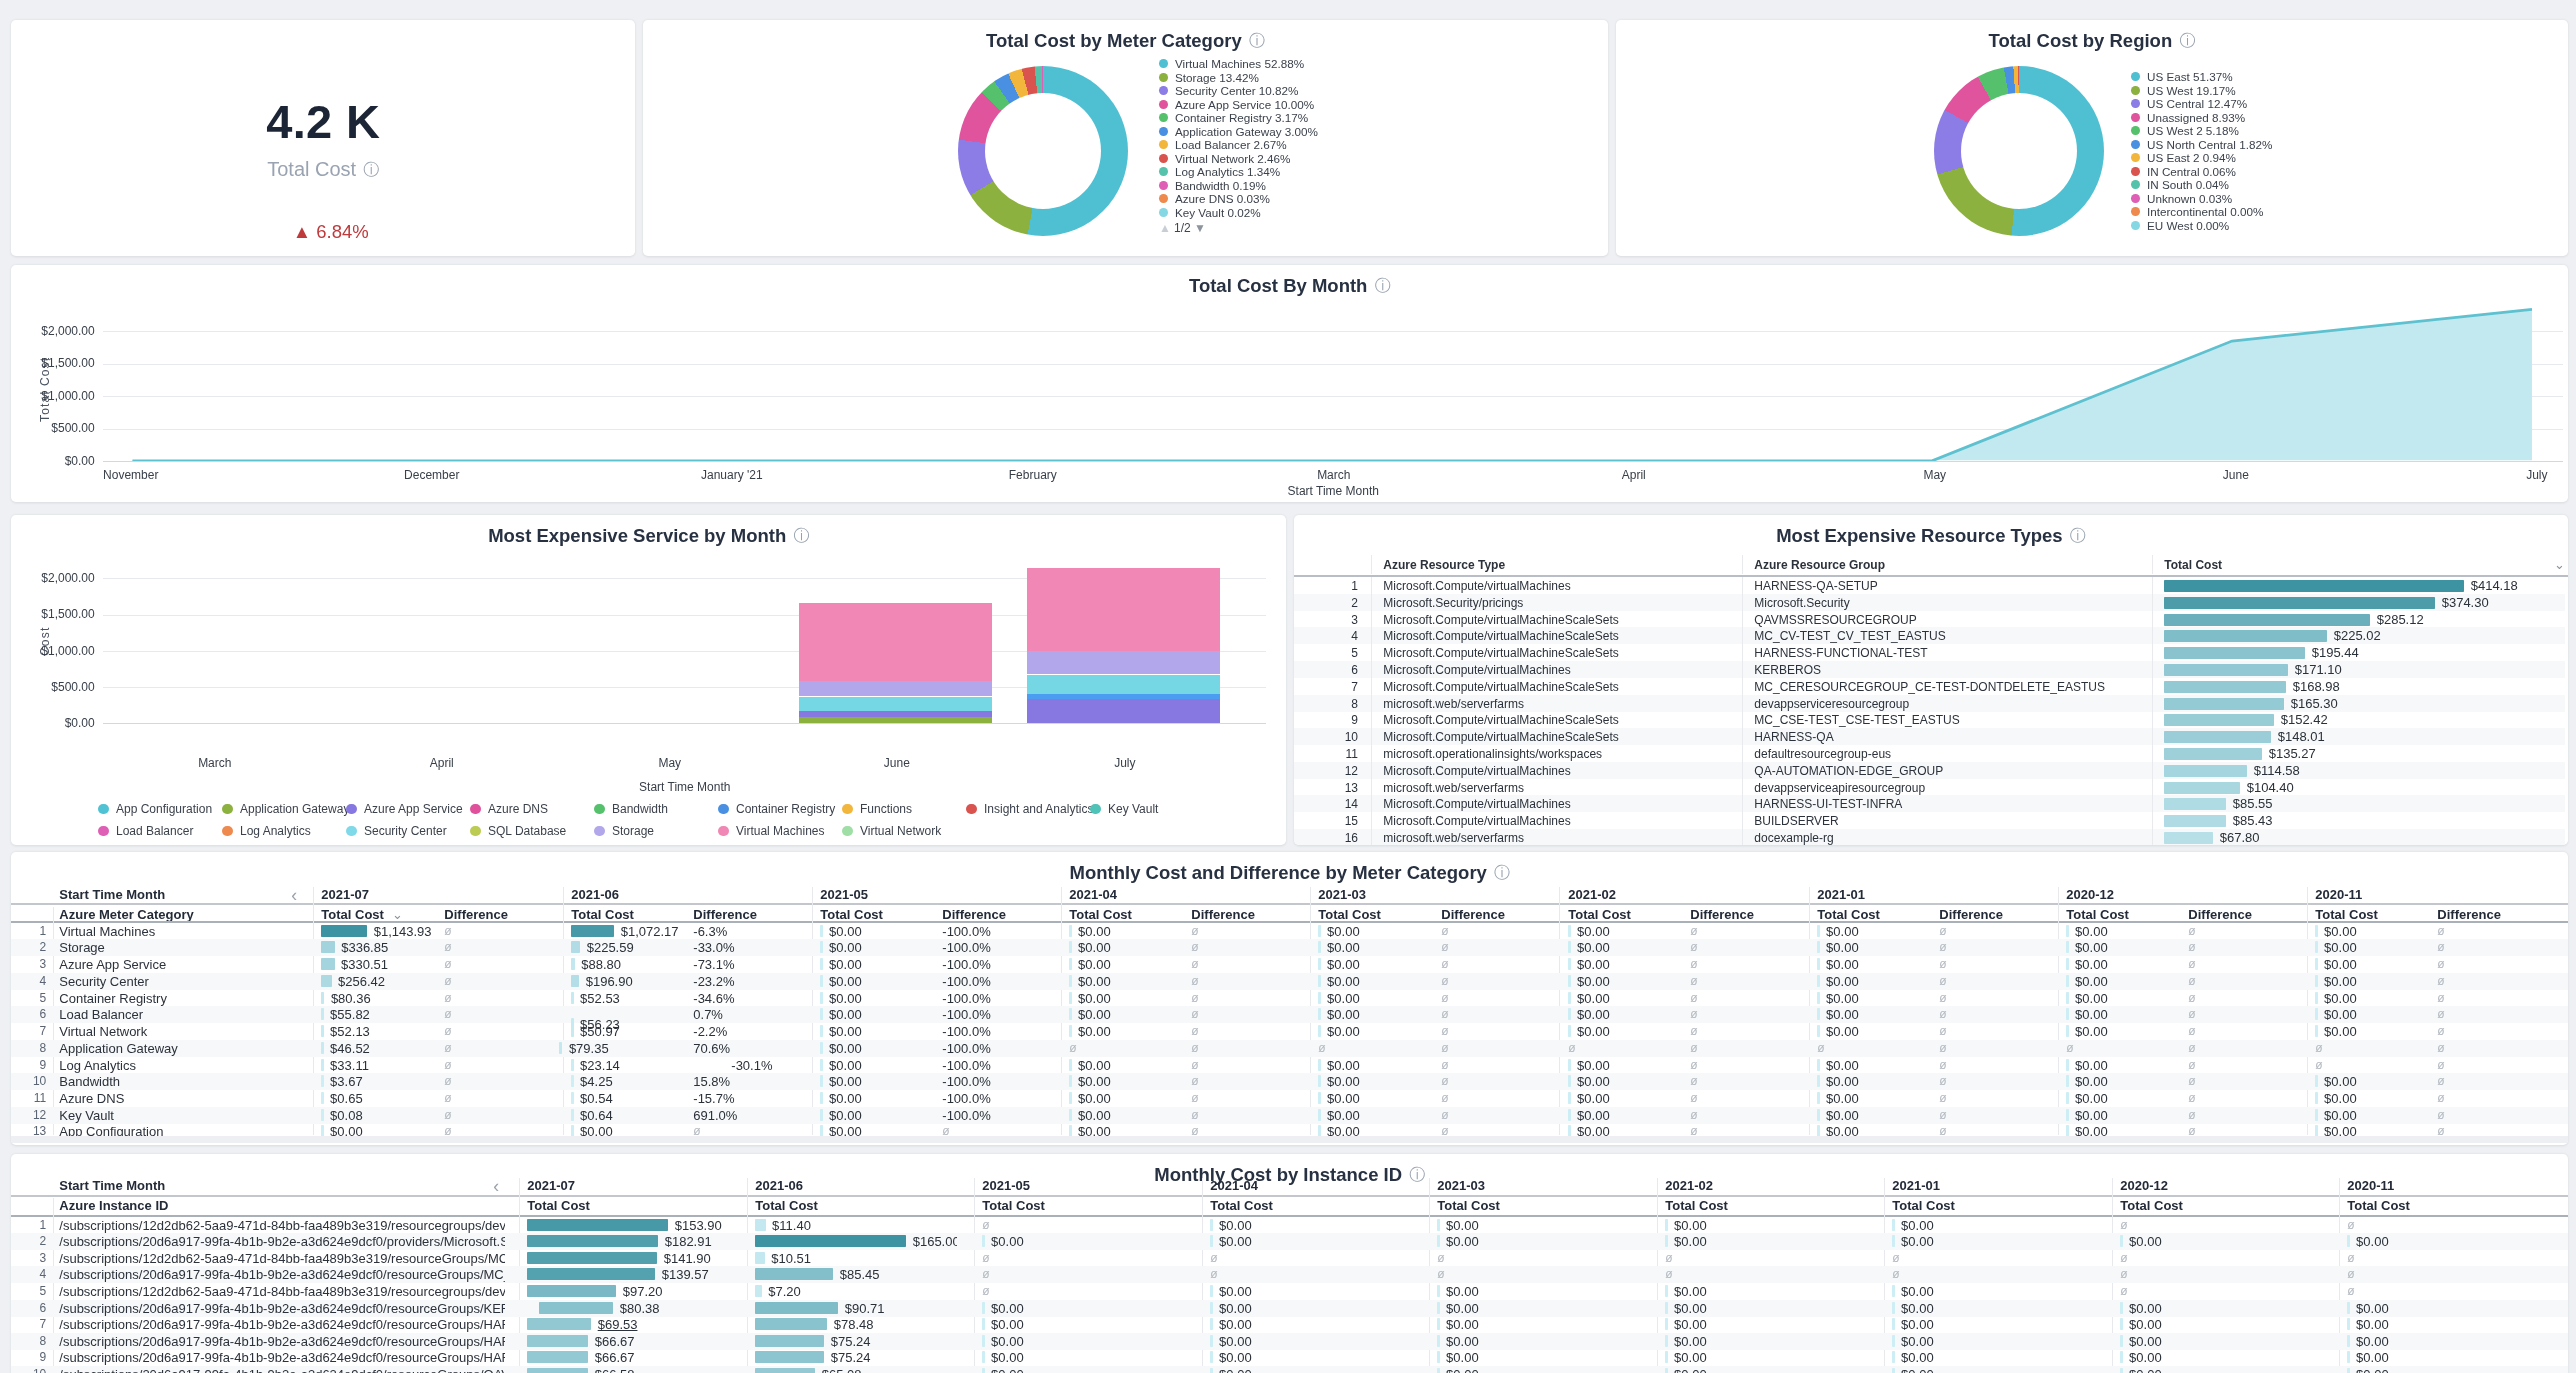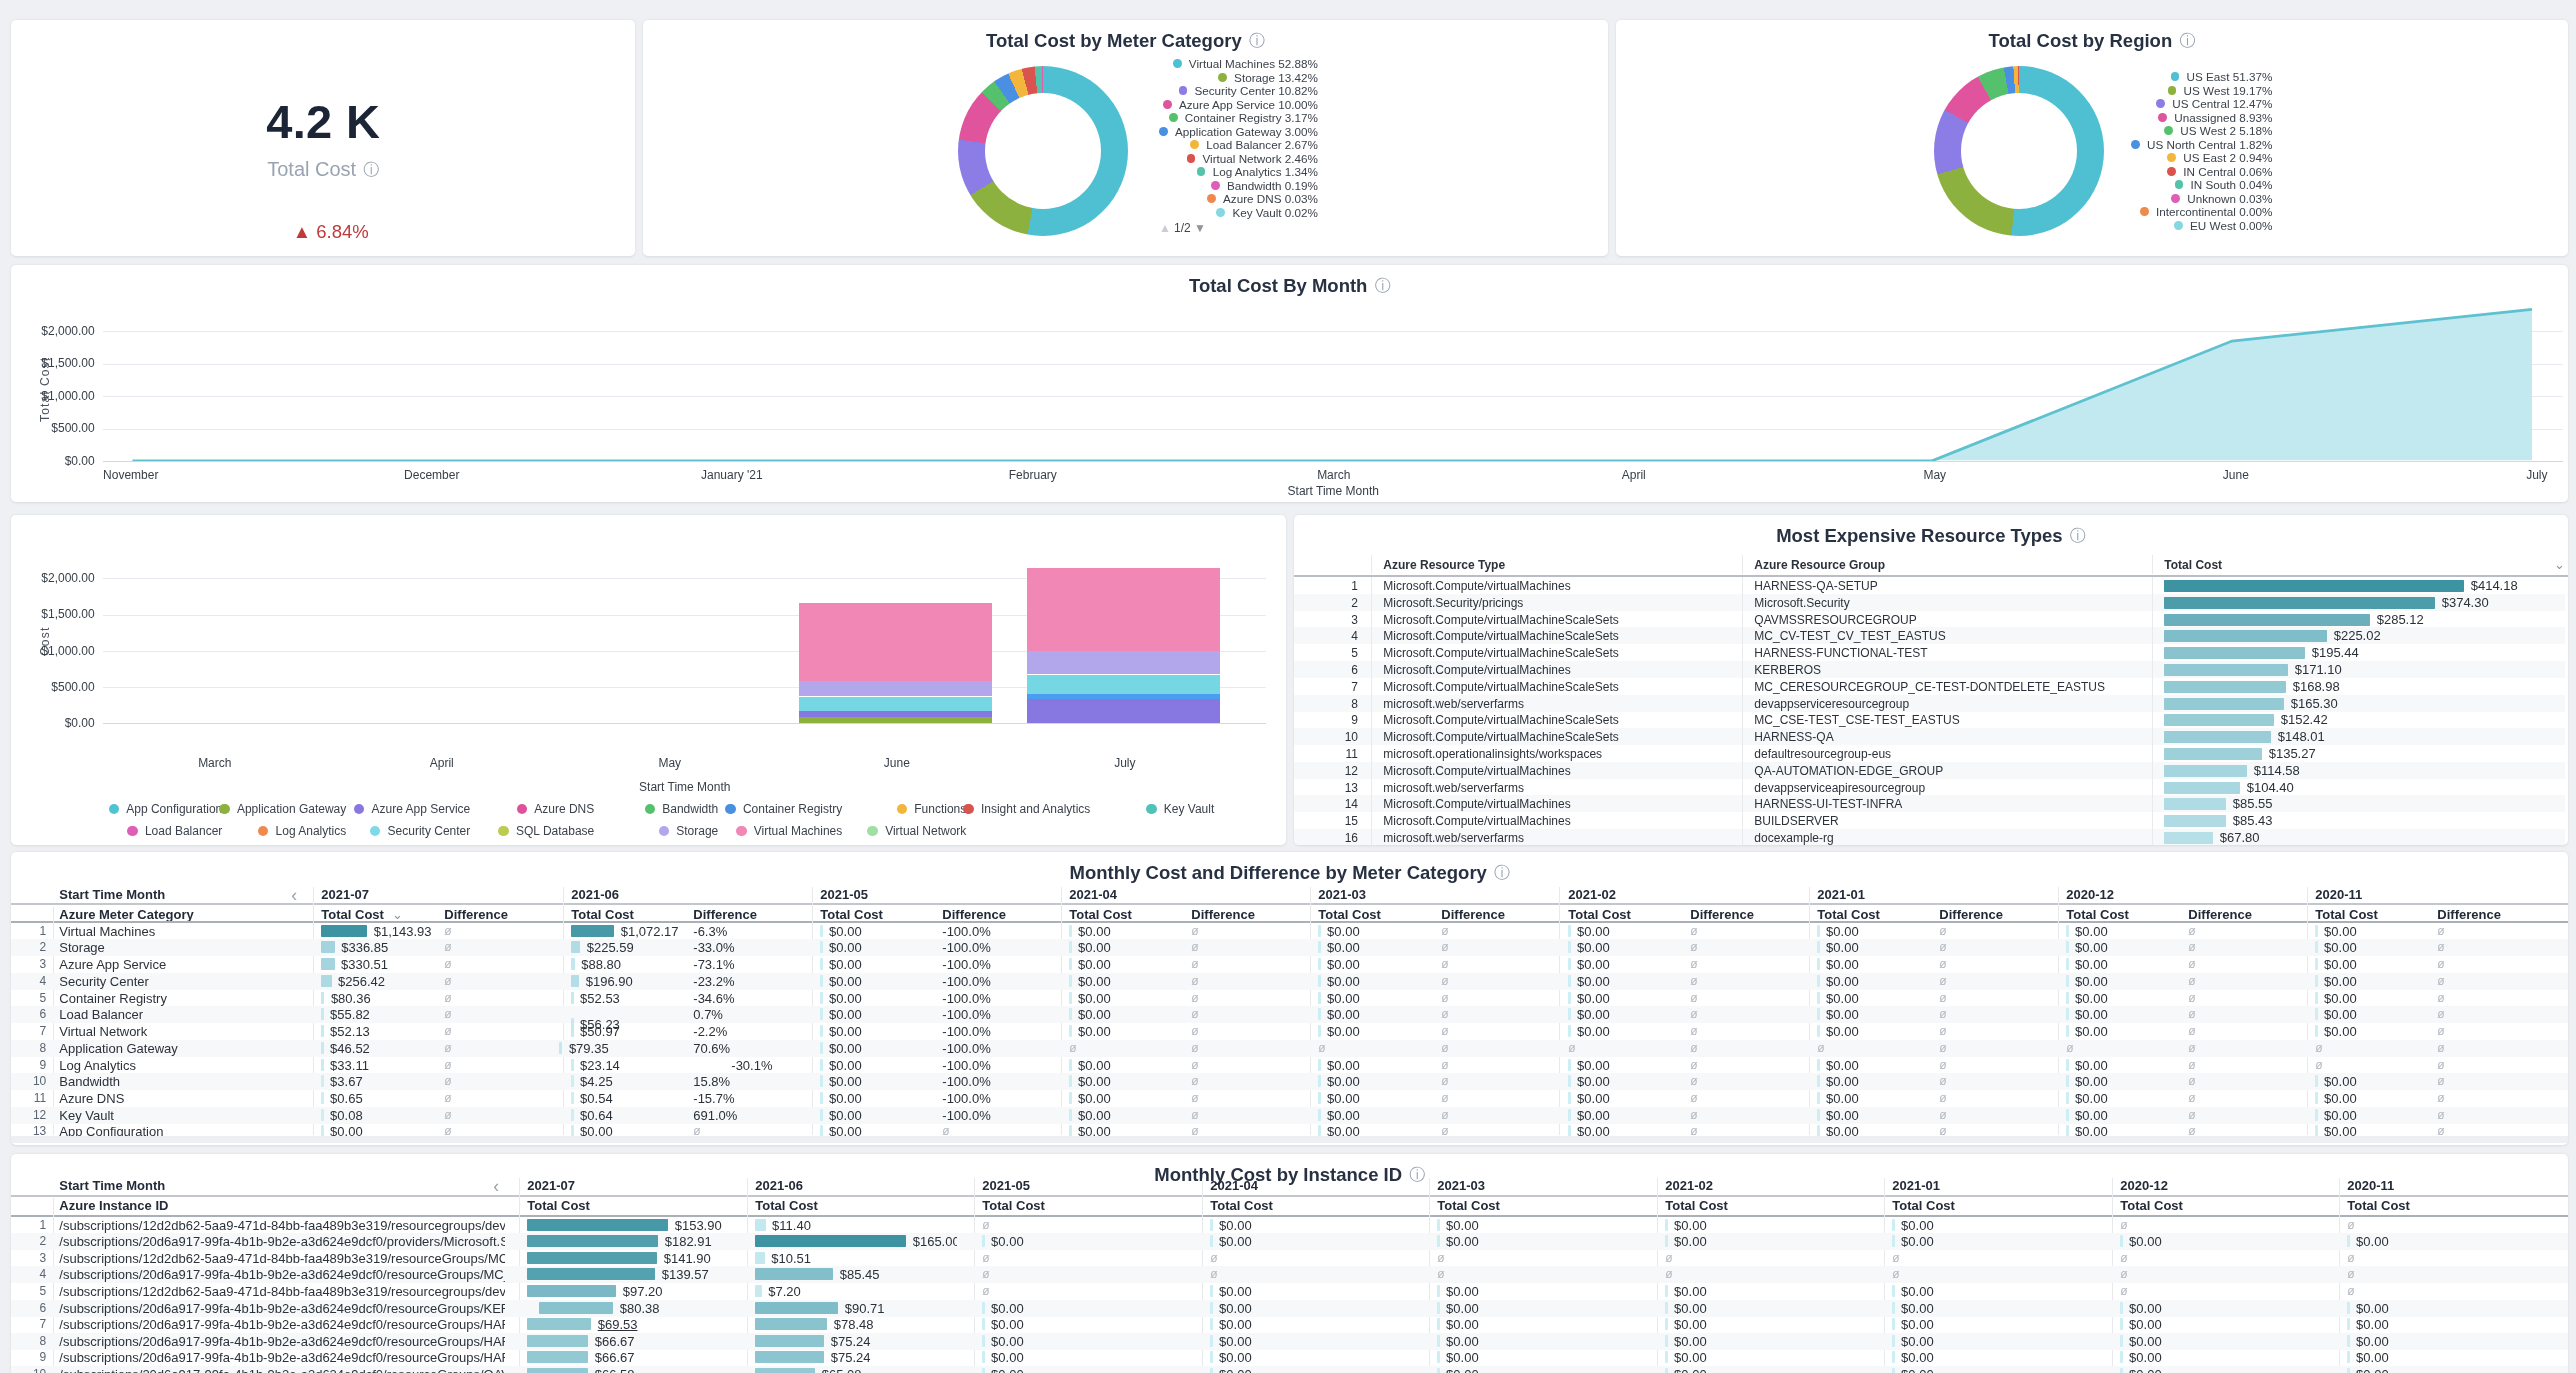--- a/index.html
+++ b/index.html
@@ -10,21 +10,21 @@
   .card-title{position:absolute;top:9.6px;left:0;right:0;text-align:center;font-size:18.5px;font-weight:600;color:#273142;}
   .info{display:inline-block;margin-left:7.2px;color:#97a1ad;font-size:16px;font-weight:400;vertical-align:0.8px;cursor:pointer;}
   
   .kpi-value{position:absolute;top:74px;left:0;right:0;text-align:center;font-size:47px;font-weight:700;color:#1c2536;letter-spacing:0.4px;}
   .kpi-label{position:absolute;top:138px;left:0;right:0;text-align:center;font-size:20px;color:#99a3b1;}
   .kpi-delta{position:absolute;top:201px;left:0;right:0;text-align:center;font-size:18.5px;color:#c0393b;font-weight:500;margin-left:15px;}
   
   .donut{position:absolute;width:170px;height:170px;border-radius:50%;}
   .donut-hole{position:absolute;left:27px;top:27px;width:116px;height:116px;border-radius:50%;background:#fff;}
   .legend{position:absolute;}
-  .legend-item{display:flex;align-items:center;height:13.5px;font-size:11.7px;color:#3c424c;white-space:nowrap;cursor:pointer;justify-content:flex-end;}
+  .legend-item{display:flex;align-items:center;height:13.5px;font-size:11.7px;color:#3c424c;white-space:nowrap;cursor:pointer;}
   .dot{width:8.8px;height:8.8px;border-radius:50%;margin-right:7.2px;flex:0 0 8.8px;}
   .pager{position:absolute;font-size:12px;color:#3f454e;}
   .pg-up{color:#c9ced6;cursor:pointer;margin-right:3.2px;}
   .pg-dn{color:#8d949e;cursor:pointer;margin-left:3.2px;}
   
   .plot{position:absolute;}
   .grid-line{position:absolute;left:0;right:0;height:0.8px;background:#e6e9ed;}
   .grid-line.zero{background:#d4d8dd;}
   .ytick{position:absolute;width:77px;text-align:right;font-size:12px;color:#39404a;}
   .xtick{position:absolute;width:129px;margin-left:-64px;text-align:center;font-size:12px;color:#39404a;}
@@ -212,20 +212,21 @@
         <div class="xtick" style="left: 1322px; top: 203px;">March</div>
         <div class="xtick" style="left: 1622px; top: 203px;">April</div>
         <div class="xtick" style="left: 1923px; top: 203px;">May</div>
         <div class="xtick" style="left: 2224px; top: 203px;">June</div>
         <div class="xtick" style="left: 2525px; top: 203px;">July</div>
       </div>
     <div class="axis-x-label" style="left:92px;width:2460px;top:219px;">Start Time Month</div>
   </div>
 
   <div class="card" id="card-service" style="left:11.3px;top:515px;width:1275px;height:330px;">
+    <div class="card-title"><span>Most Expensive Service by Month</span><span class="info">ⓘ</span></div>
     <div class="axis-y-label" style="left:27px;top:141px;">Cost</div>
     <div class="plot" id="service-plot" style="left:92px;top:28px;width:1163px;height:182px;">
         <div class="grid-line zero" style="top: 180px;"></div>
         <div class="grid-line" style="top: 144px;"></div>
         <div class="grid-line" style="top: 108px;"></div>
         <div class="grid-line" style="top: 72px;"></div>
         <div class="grid-line" style="top: 35px;"></div>
         <div class="bar-seg" title="Application Gateway $79.35" style="left: 696px; top: 174px; width: 193px; height: 5.7px; background: rgb(140, 177, 63);"></div>
         <div class="bar-seg" title="Azure App Service $88.80" style="left: 696px; top: 168px; width: 193px; height: 6.4px; background: rgb(134, 120, 224);"></div>
         <div class="bar-seg" title="Security Center $196.90" style="left: 696px; top: 154px; width: 193px; height: 14.2px; background: rgb(118, 215, 228);"></div>

